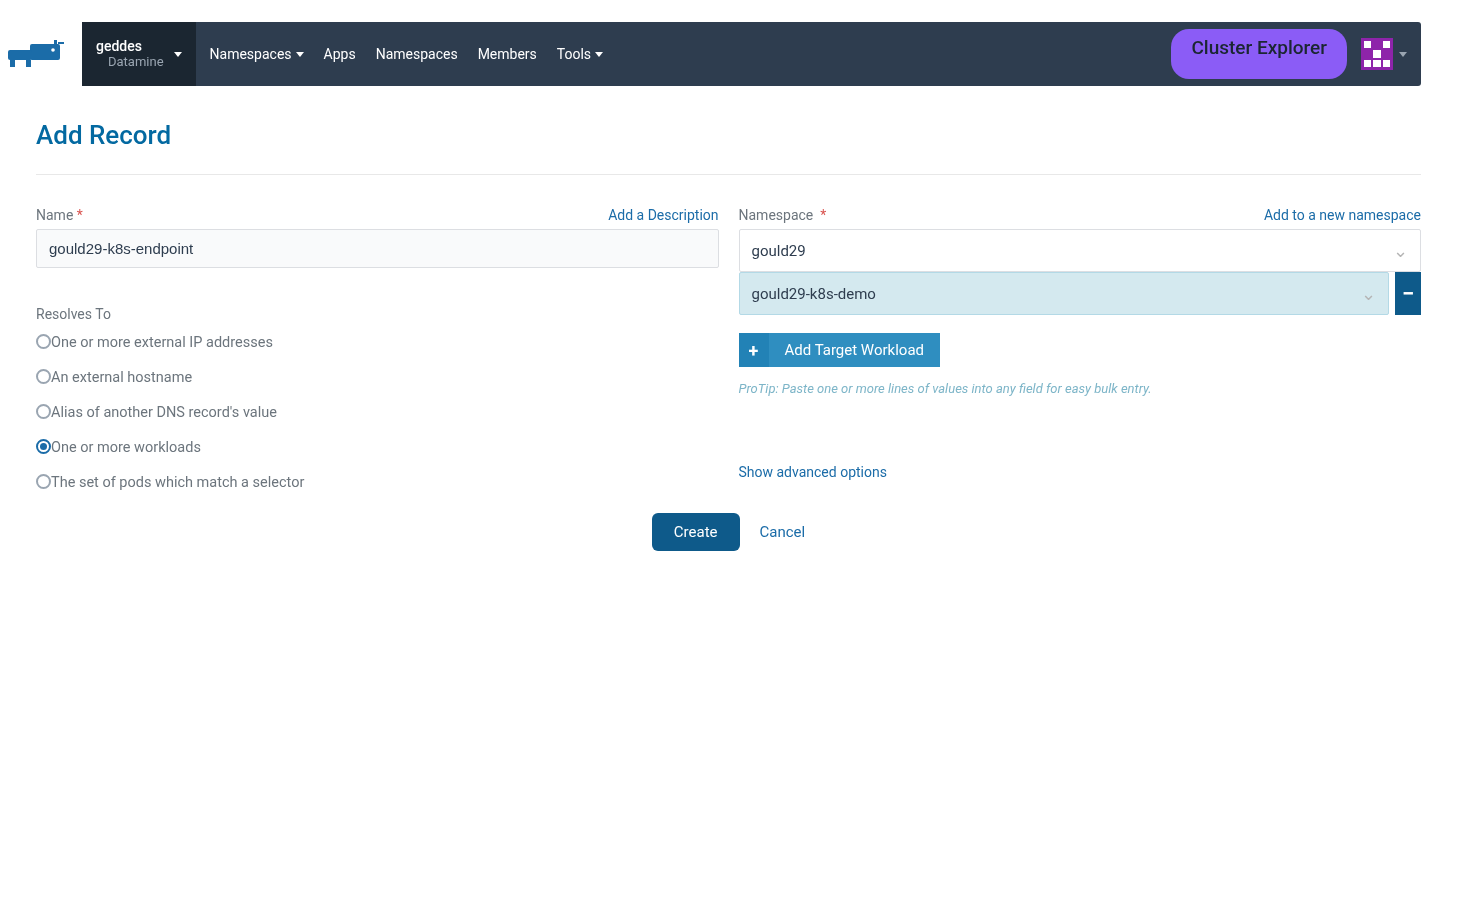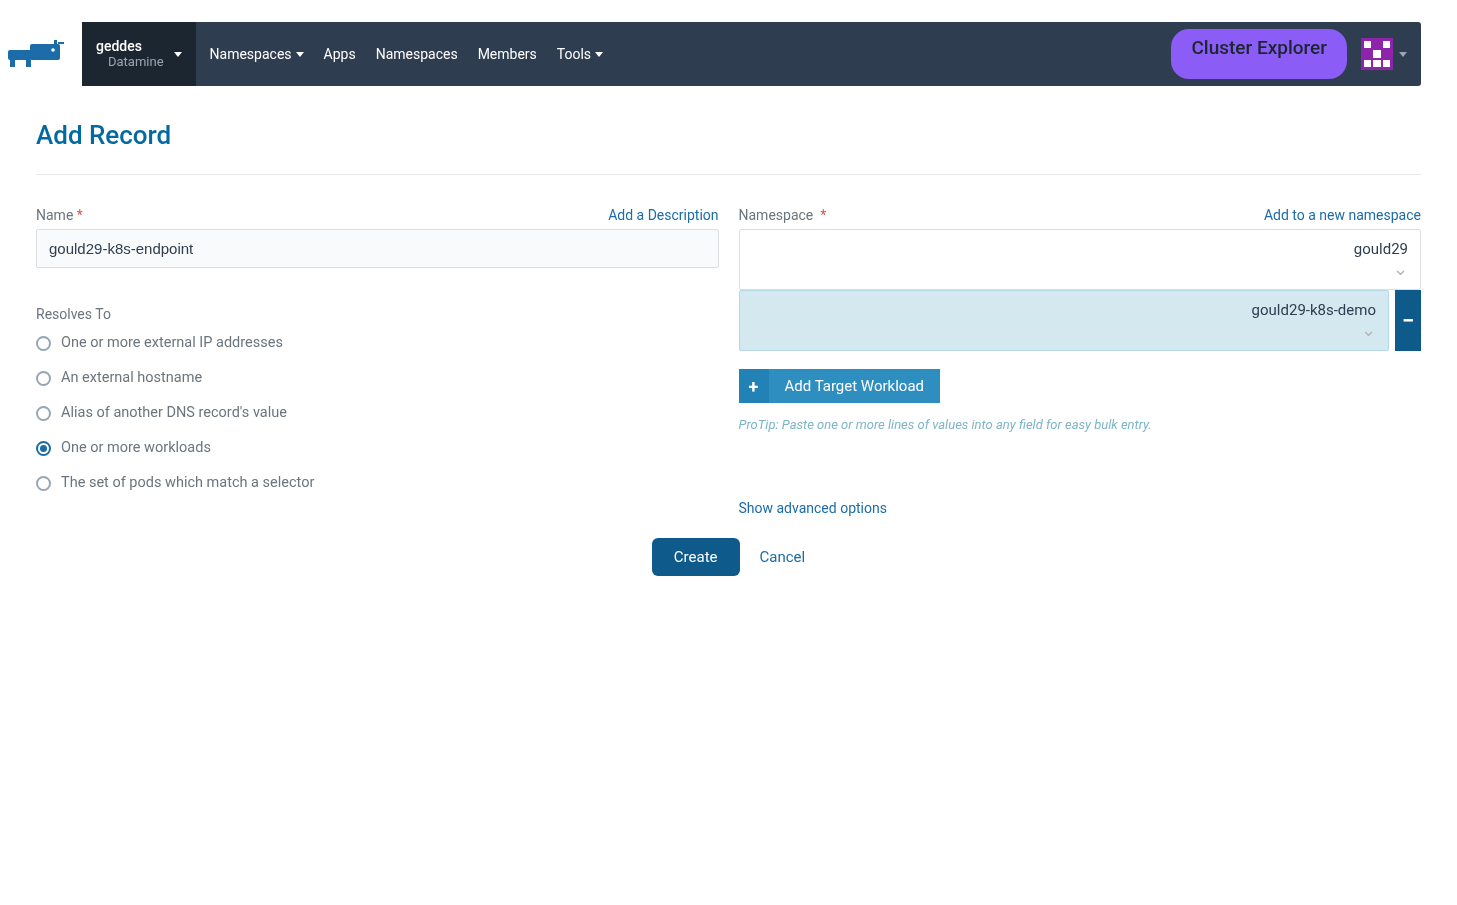--- a/index.html
+++ b/index.html
@@ -154,41 +154,39 @@
     .select-input {
       width: 100%;
       padding: 10px 12px;
       border: 1px solid #dcdee2;
       background: #fff;
       font-size: 15px;
       color: #2e3d4f;
       border-radius: 2px;
       display: flex;
       justify-content: space-between;
-      align-items: flex-end;
-      flex-direction: column;
+      align-items: center;
     }
     .select-input.highlight {
       background: #d4e9ef;
       border-color: #b3d9e6;
     }
     .section-title {
       font-size: 14px;
       color: #6c757d;
       margin: 38px 0 12px 0;
     }
     .radio-group {
       display: flex;
       flex-direction: column;
       gap: 18px;
     }
     .radio-row {
       display: flex;
-      align-items: flex-end;
-      gap: 10px;
+      align-items: flex-start;
       color: #6c757d;
       font-size: 14.5px;
       cursor: pointer;
     }
     .radio {
       width: 15px;
       height: 15px;
       border: 2px solid #9aa5b1;
       border-radius: 50%;
       display: flex;

